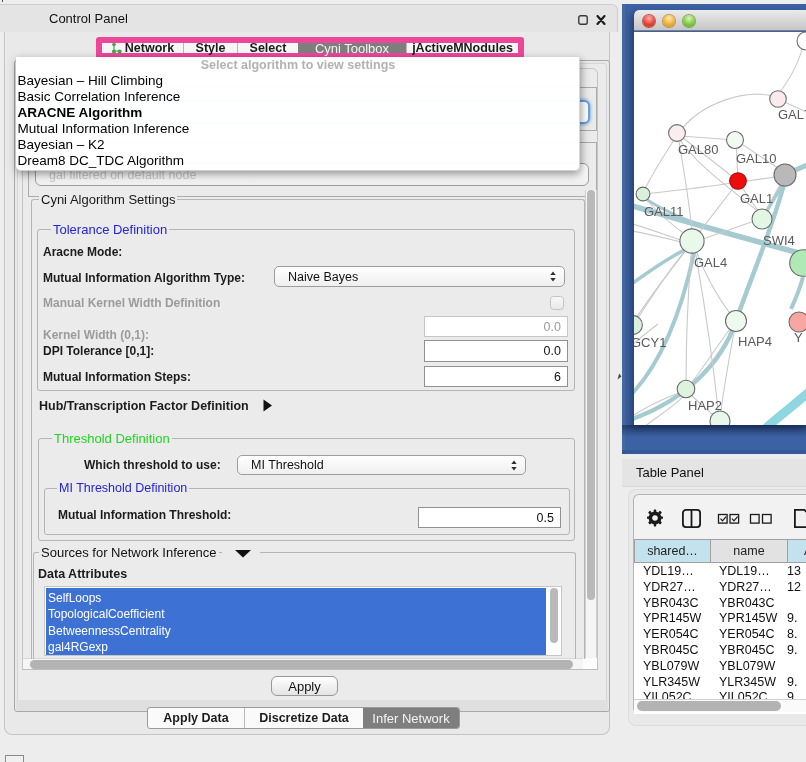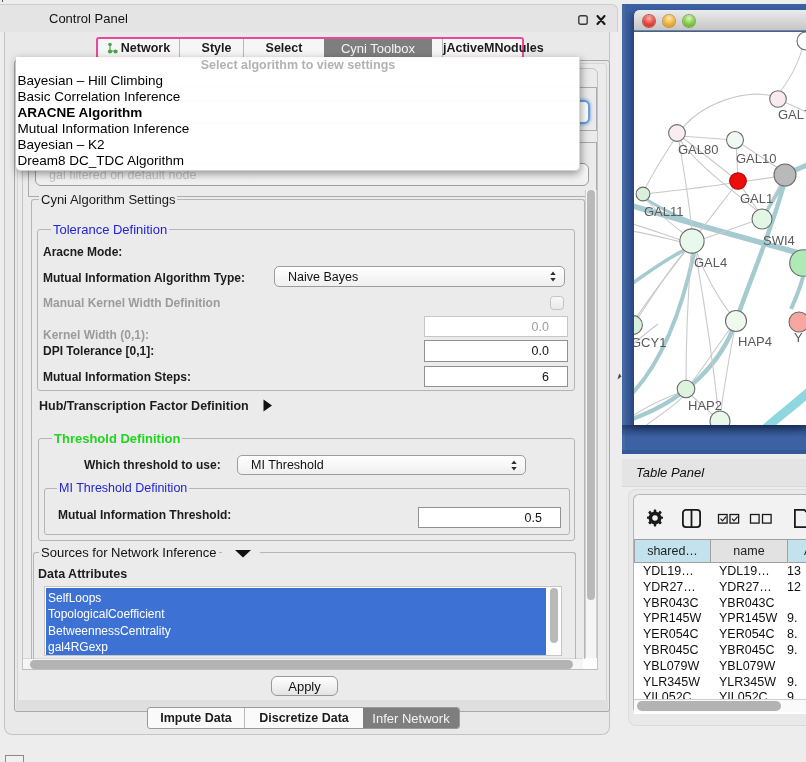--- a/index.html
+++ b/index.html
@@ -7,38 +7,38 @@
        font-family:"Liberation Sans",sans-serif;}
   #stage{position:relative;width:806px;height:762px;overflow:hidden;}
   .abs{position:absolute;}
   .lbl{font-weight:bold;font-size:12px;color:#1c1c1c;white-space:nowrap;}
   .dis{color:#9b9b9b;}
   .grp{position:absolute;border:1px solid #b5b5b5;border-radius:3px;}
   .gtitle{position:absolute;top:-7px;font-size:12.5px;background:#ebebeb;padding:0 2px;white-space:nowrap;line-height:13px;}
   .combo{position:absolute;background:linear-gradient(#ffffff,#efefef);border:1px solid #9d9d9d;border-radius:5px;
          font-size:12.5px;color:#111;display:flex;align-items:center;padding-left:13px;box-sizing:border-box;}
   .tf{position:absolute;background:#ffffff;border:1px solid #919191;font-size:12.5px;color:#111;
-      display:flex;align-items:center;justify-content:flex-end;padding-right:18px;box-sizing:border-box;}
+      display:flex;align-items:center;justify-content:flex-end;padding-right:6px;box-sizing:border-box;}
 </style>
 </head>
 <body>
 <div id="stage">
 
   <div class="abs" style="left:0;top:0;width:622px;height:762px;background:#ededed;"></div>
   <div class="abs" style="left:4px;top:32px;width:606px;height:703px;background:#e9e9e9;border:1px solid #c4c4c4;border-top:none;border-radius:0 0 8px 8px;box-sizing:border-box;"></div>
 
   <div class="abs" style="left:0;top:4px;width:618px;height:28px;background:#e4e4e4;border-top:1px solid #cdcdcd;border-right:1px solid #cdcdcd;border-radius:0 6px 0 0;box-sizing:border-box;"></div>
   <div class="abs" style="left:9px;top:11px;font-size:13px;color:#111;margin-left:40px;">Control Panel</div>
 
   <svg class="abs" style="left:578px;top:15px;" width="28" height="10" viewBox="0 0 28 10">
     <rect x="0.8" y="0.8" width="8.4" height="8.4" rx="1.8" fill="none" stroke="#3a3a3a" stroke-width="1.4"></rect>
     <path d="M19.5 1 L26.5 9 M26.5 1 L19.5 9" stroke="#1a1a1a" stroke-width="2.1" stroke-linecap="round"></path>
   </svg>
 
-  <div class="abs" style="left:96px;top:37px;width:428px;height:22px;background:#f6f6f6;border:2px solid #ec4899;border-radius:3px;box-sizing:border-box;display:flex;gap:10px;">
+  <div class="abs" style="left:96px;top:37px;width:428px;height:22px;background:#f6f6f6;border:6px solid #ec4899;border-radius:3px;box-sizing:border-box;display:flex;">
     <div style="flex:0 0 81px;display:flex;align-items:center;justify-content:center;border-right:1px solid #b9b9b9;">
       <svg width="11" height="12" viewBox="0 0 11 12" style="margin-right:3px;">
         <path d="M3 3 L3 9 L8 9" stroke="#57a757" stroke-width="1.2" fill="none"></path>
         <circle cx="3" cy="2.5" r="1.8" fill="#4aa44a"></circle>
           <circle cx="3" cy="9.5" r="2.1" fill="#4aa44a"></circle>
           <circle cx="8.6" cy="9.5" r="2.1" fill="#4aa44a"></circle>
       </svg>
       <span class="lbl" style="font-size:12.5px;">Network</span>
       </div>
     <div style="flex:0 0 53px;display:flex;align-items:center;justify-content:center;border-right:1px solid #b9b9b9;">
@@ -96,21 +96,21 @@
   <div class="tf" style="left:424px;top:340px;width:144px;height:22px;">0.0</div>
   <div class="abs lbl" style="left:43px;top:370px;">Mutual Information Steps:</div>
   <div class="tf" style="left:424px;top:366px;width:144px;height:21px;">6</div>
 
   <div class="abs lbl" style="left:39px;top:399px;font-size:12.5px;">Hub/Transcription Factor Definition</div>
   <svg class="abs" style="left:262px;top:399px;" width="11" height="13" viewBox="0 0 11 13">
       <path d="M1.5 0.5 L10 6.5 L1.5 12.5 Z" fill="#111"></path>
     </svg>
 
   <div class="grp" style="left:38px;top:438px;width:535px;height:101px;">
-    <span class="gtitle" style="left:13px;font-size:13px;color:#21d421;font-weight:bold;">Threshold Definition</span>
+    <span class="gtitle" style="left:13px;font-size:13px;color:#21d421;">Threshold Definition</span>
   </div>
   <div class="abs lbl" style="left:84px;top:458px;">Which threshold to use:</div>
   <div class="combo" style="left:237px;top:455px;width:289px;height:20px;">MI Threshold<svg style="position:absolute;right:8px;top:50%;margin-top:-5.5px;" width="6" height="11" viewBox="0 0 6 11">
         <path d="M3 0.5 L5.7 4 L0.3 4 Z" fill="#2e2e2e"></path>
         <path d="M3 10.5 L5.7 7 L0.3 7 Z" fill="#2e2e2e"></path>
       </svg></div>
   <div class="grp" style="left:44px;top:488px;width:524px;height:45px;">
     <span class="gtitle" style="left:12px;color:#2323d7;">MI Threshold Definition</span>
   </div>
   <div class="abs lbl" style="left:58px;top:508px;">Mutual Information Threshold:</div>
@@ -127,21 +127,21 @@
 
   <div class="abs" style="left:44px;top:586px;width:518px;height:70px;background:#fff;border:1px solid #c6c6c6;box-sizing:border-box;"></div>
   <div class="abs" style="left:46px;top:588px;width:500px;height:67px;background:#3e71d4;"></div>
   <div class="abs" style="left:48px;top:590px;font-size:12px;color:#fff;line-height:16.4px;">SelfLoops<br>TopologicalCoefficient<br>BetweennessCentrality<br>gal4RGexp</div>
   <div class="abs" style="left:550px;top:588px;width:8px;height:55px;background:#b9b9b9;border-radius:4px;"></div>
 
   <div class="abs" style="left:271px;top:676px;width:67px;height:20px;background:linear-gradient(#ffffff,#e4e4e4);border:1px solid #989898;border-radius:6px;box-sizing:border-box;display:flex;align-items:center;justify-content:center;font-size:13px;color:#111;">Apply</div>
 
   <div class="abs" style="left:147px;top:707px;width:313px;height:22px;background:#fafafa;border:1px solid #9b9b9b;border-radius:3px;box-sizing:border-box;display:flex;">
     <div style="flex:0 0 96px;display:flex;align-items:center;justify-content:center;border-right:1px solid #b9b9b9;">
-        <span class="lbl" style="font-size:12.5px;">Impute Data</span>
+        <span class="lbl" style="font-size:12.5px;">Apply Data</span>
       </div>
     <div style="flex:0 0 118px;display:flex;align-items:center;justify-content:center;">
         <span class="lbl" style="font-size:12.5px;">Discretize Data</span>
       </div>
     <div style="flex:1;display:flex;align-items:center;justify-content:center;background:#7e7e7e;border-radius:0 2px 2px 0;">
         <span style="font-size:13px;color:#f4f4f4;">Infer Network</span>
       </div>
   </div>
 
   <div class="abs" style="left:5px;top:755px;width:19px;height:10px;background:#f0f0f0;border:1px solid #8a8a8a;box-sizing:border-box;"></div>
@@ -250,21 +250,21 @@
         <text x="631" y="347">GCY1</text>
         <text x="738" y="346">HAP4</text>
         <text x="794" y="342">Y</text>
         <text x="688" y="410">HAP2</text>
       </g>
     </svg>
   </div>
 
   <div class="abs" style="left:622px;top:454px;width:184px;height:5px;background:#ececec;"></div>
   <div class="abs" style="left:622px;top:459px;width:184px;height:27px;background:#e4e4e4;border-bottom:1px solid #d8d8d8;"></div>
-  <div class="abs" style="left:636px;top:465px;font-size:13px;color:#111;font-style:italic;">Table Panel</div>
+  <div class="abs" style="left:636px;top:465px;font-size:13px;color:#111;">Table Panel</div>
   <div class="abs" style="left:622px;top:487px;width:184px;height:275px;background:#ededed;"></div>
   <div class="abs" style="left:628px;top:489px;width:178px;height:237px;background:#e9e9e9;border:1px solid #dcdcdc;border-right:none;border-radius:8px 0 0 8px;box-sizing:border-box;"></div>
   <div class="abs" style="left:633px;top:494px;width:173px;height:220px;background:#f2f2f2;border:1px solid #b5b5b5;border-right:none;border-radius:6px 0 0 6px;box-sizing:border-box;"></div>
 
   <svg class="abs" style="left:646px;top:509px;" width="160" height="20" viewBox="0 0 160 20">
     <g fill="#1a1a1a">
       <path d="M9 2.6 a6.4 6.4 0 1 0 0.001 0 Z M9 6.2 a2.8 2.8 0 1 1 -0.001 0 Z" fill-rule="evenodd"></path>
       <rect x="7.8" y="0.6" width="2.4" height="3" rx="0.6"></rect>
         <rect x="7.8" y="14.4" width="2.4" height="3" rx="0.6"></rect>
       <rect x="1" y="7.4" width="3" height="2.4" rx="0.6"></rect>

